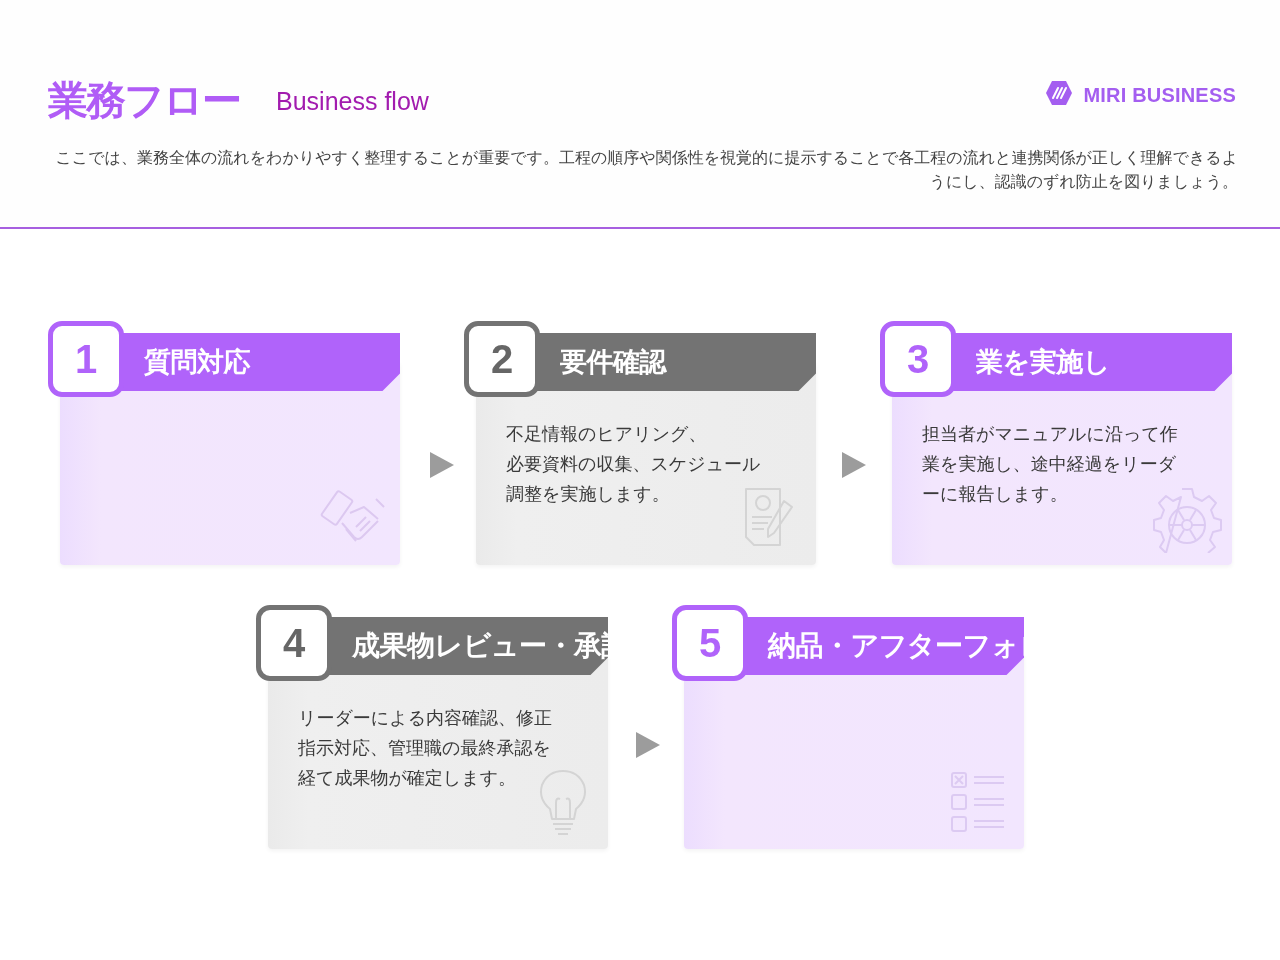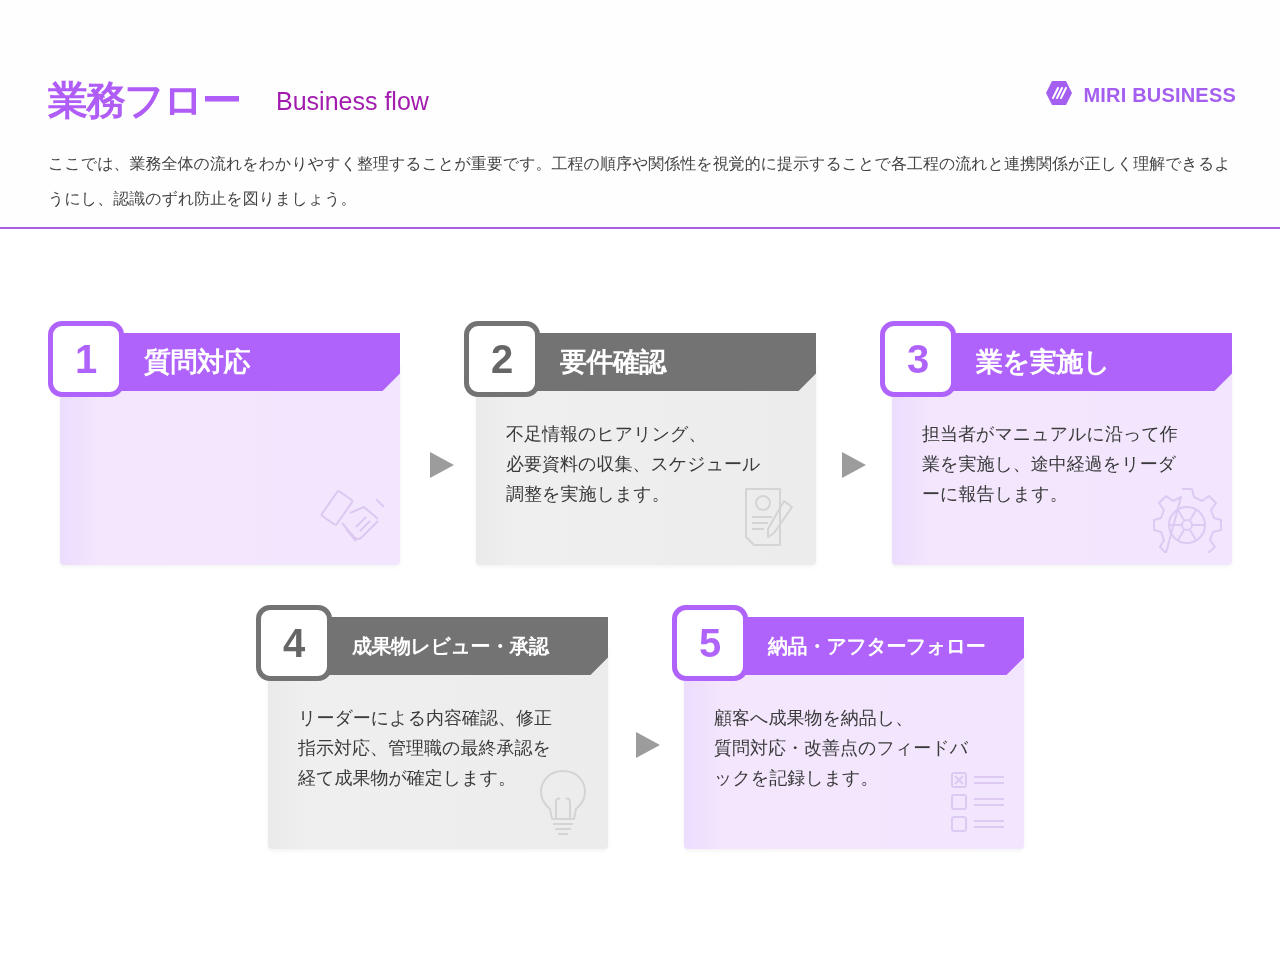--- a/index.html
+++ b/index.html
@@ -4,35 +4,35 @@
 <style>
   * { box-sizing: border-box; margin: 0; padding: 0; }
   html, body { width: 1280px; height: 960px; background: #ffffff; overflow: hidden; }
   body { font-family: "DejaVu Sans", "Liberation Sans", sans-serif; color: #333; position: relative; }
 
   .header { position: absolute; left: 0; top: 0; width: 1280px; height: 228px; background: #fefefe; }
   .title { position: absolute; left: 48px; top: 74px; font-size: 40px; font-weight: bold; color: #b05cf6; letter-spacing: -2px; line-height: 52px; }
   .subtitle { position: absolute; left: 276px; top: 86px; font-family: "Liberation Sans", sans-serif; font-size: 25px; color: #a21caf; line-height: 30px; }
   .brand { position: absolute; right: 44px; top: 80px; display: flex; align-items: center; gap: 10px; }
   .brand-name { font-family: "Liberation Sans", sans-serif; font-weight: bold; font-size: 20px; color: #a45ef0; letter-spacing: 0.2px; }
-  .intro { position: absolute; left: 48px; top: 146px; width: 1190px; font-size: 16px; line-height: 35px; color: #444; }
+  .intro { position: absolute; left: 48px; top: 146px; width: 1190px; font-size: 16px; line-height: 24px; color: #444; text-align: right; }
   .divider { position: absolute; left: 0; top: 227px; width: 1280px; height: 2px; background: #a75fe0; }
 
   .step { position: absolute; width: 352px; height: 244px; }
   .step .body { position: absolute; left: 12px; top: 40px; width: 340px; height: 204px; border-radius: 4px; box-shadow: 0 2px 4px rgba(0,0,0,0.05); }
   .step.purple .body { background: linear-gradient(90deg, #ecddfe 0%, #f3e6fd 12%, #f2e6fe 100%); }
   .step.gray .body { background: linear-gradient(90deg, #eaeaea 0%, #efefef 12%, #ececec 100%); }
   .step .banner { position: absolute; left: 60px; top: 12px; width: 292px; height: 58px; clip-path: polygon(0 0, 100% 0, 100% 70%, 94% 100%, 0 100%); }
   .step.purple .banner { background: #b063fa; }
   .step.gray .banner { background: #737373; }
   .step .num-box { position: absolute; left: 0; top: 0; width: 76px; height: 76px; background: #fff; border-radius: 14px; display: flex; align-items: center; justify-content: center; font-family: "Liberation Sans", sans-serif; font-weight: bold; font-size: 40px; }
   .step.purple .num-box { border: 5px solid #b063fa; color: #b063fa; }
   .step.gray .num-box { border: 5px solid #737373; color: #666; }
   .step .step-title { position: absolute; left: 96px; top: 12px; height: 58px; display: flex; align-items: center; color: #fff; font-weight: bold; font-size: 27px; letter-spacing: -0.5px; white-space: nowrap; }
-  .step .step-title.small { font-size: 20px; }
+  .step .step-title.small { font-size: 28px; }
   .step .desc { position: absolute; left: 42px; top: 98px; width: 300px; font-size: 18px; line-height: 30px; color: #3a3a3a; white-space: pre-line; }
   .step .deco { position: absolute; right: 10px; bottom: 12px; width: 70px; height: 70px; }
 
   .arrow { position: absolute; width: 0; height: 0; border-top: 13px solid transparent; border-bottom: 13px solid transparent; border-left: 24px solid #9c9c9c; }
 </style>
 </head>
 <body>
 
 <div class="header">
   <div class="title">業務フロー</div>
@@ -110,23 +110,20 @@
     <path d="M25 57 H45 M27 62 H43 M30 67 H40"></path>
   </svg>
 </div>
 <div class="arrow" style="left:636px; top:732px;"></div>
 
 <div class="step purple" style="left:672px; top:605px;">
   <div class="body"></div>
   <div class="banner"></div>
   <div class="num-box">5</div>
   <div class="step-title small">納品・アフターフォロー</div>
-  <div class="desc">顧客へ成果物を納品し、
-質問対応・改善点のフィードバ
-ックを記録します。</div>
   <svg class="deco" viewBox="0 0 70 70" fill="none" stroke="#dccaf2" stroke-width="2" stroke-linejoin="round">
     <rect x="8" y="6" width="14" height="14" rx="2"></rect>
     <path d="M11 9 L19 17 M19 9 L11 17"></path>
     <rect x="8" y="28" width="14" height="14" rx="2"></rect>
     <rect x="8" y="50" width="14" height="14" rx="2"></rect>
     <path d="M30 10 H60 M30 16 H60 M30 32 H60 M30 38 H60 M30 54 H60 M30 60 H60"></path>
   </svg>
 </div>
 
 </body></html>

